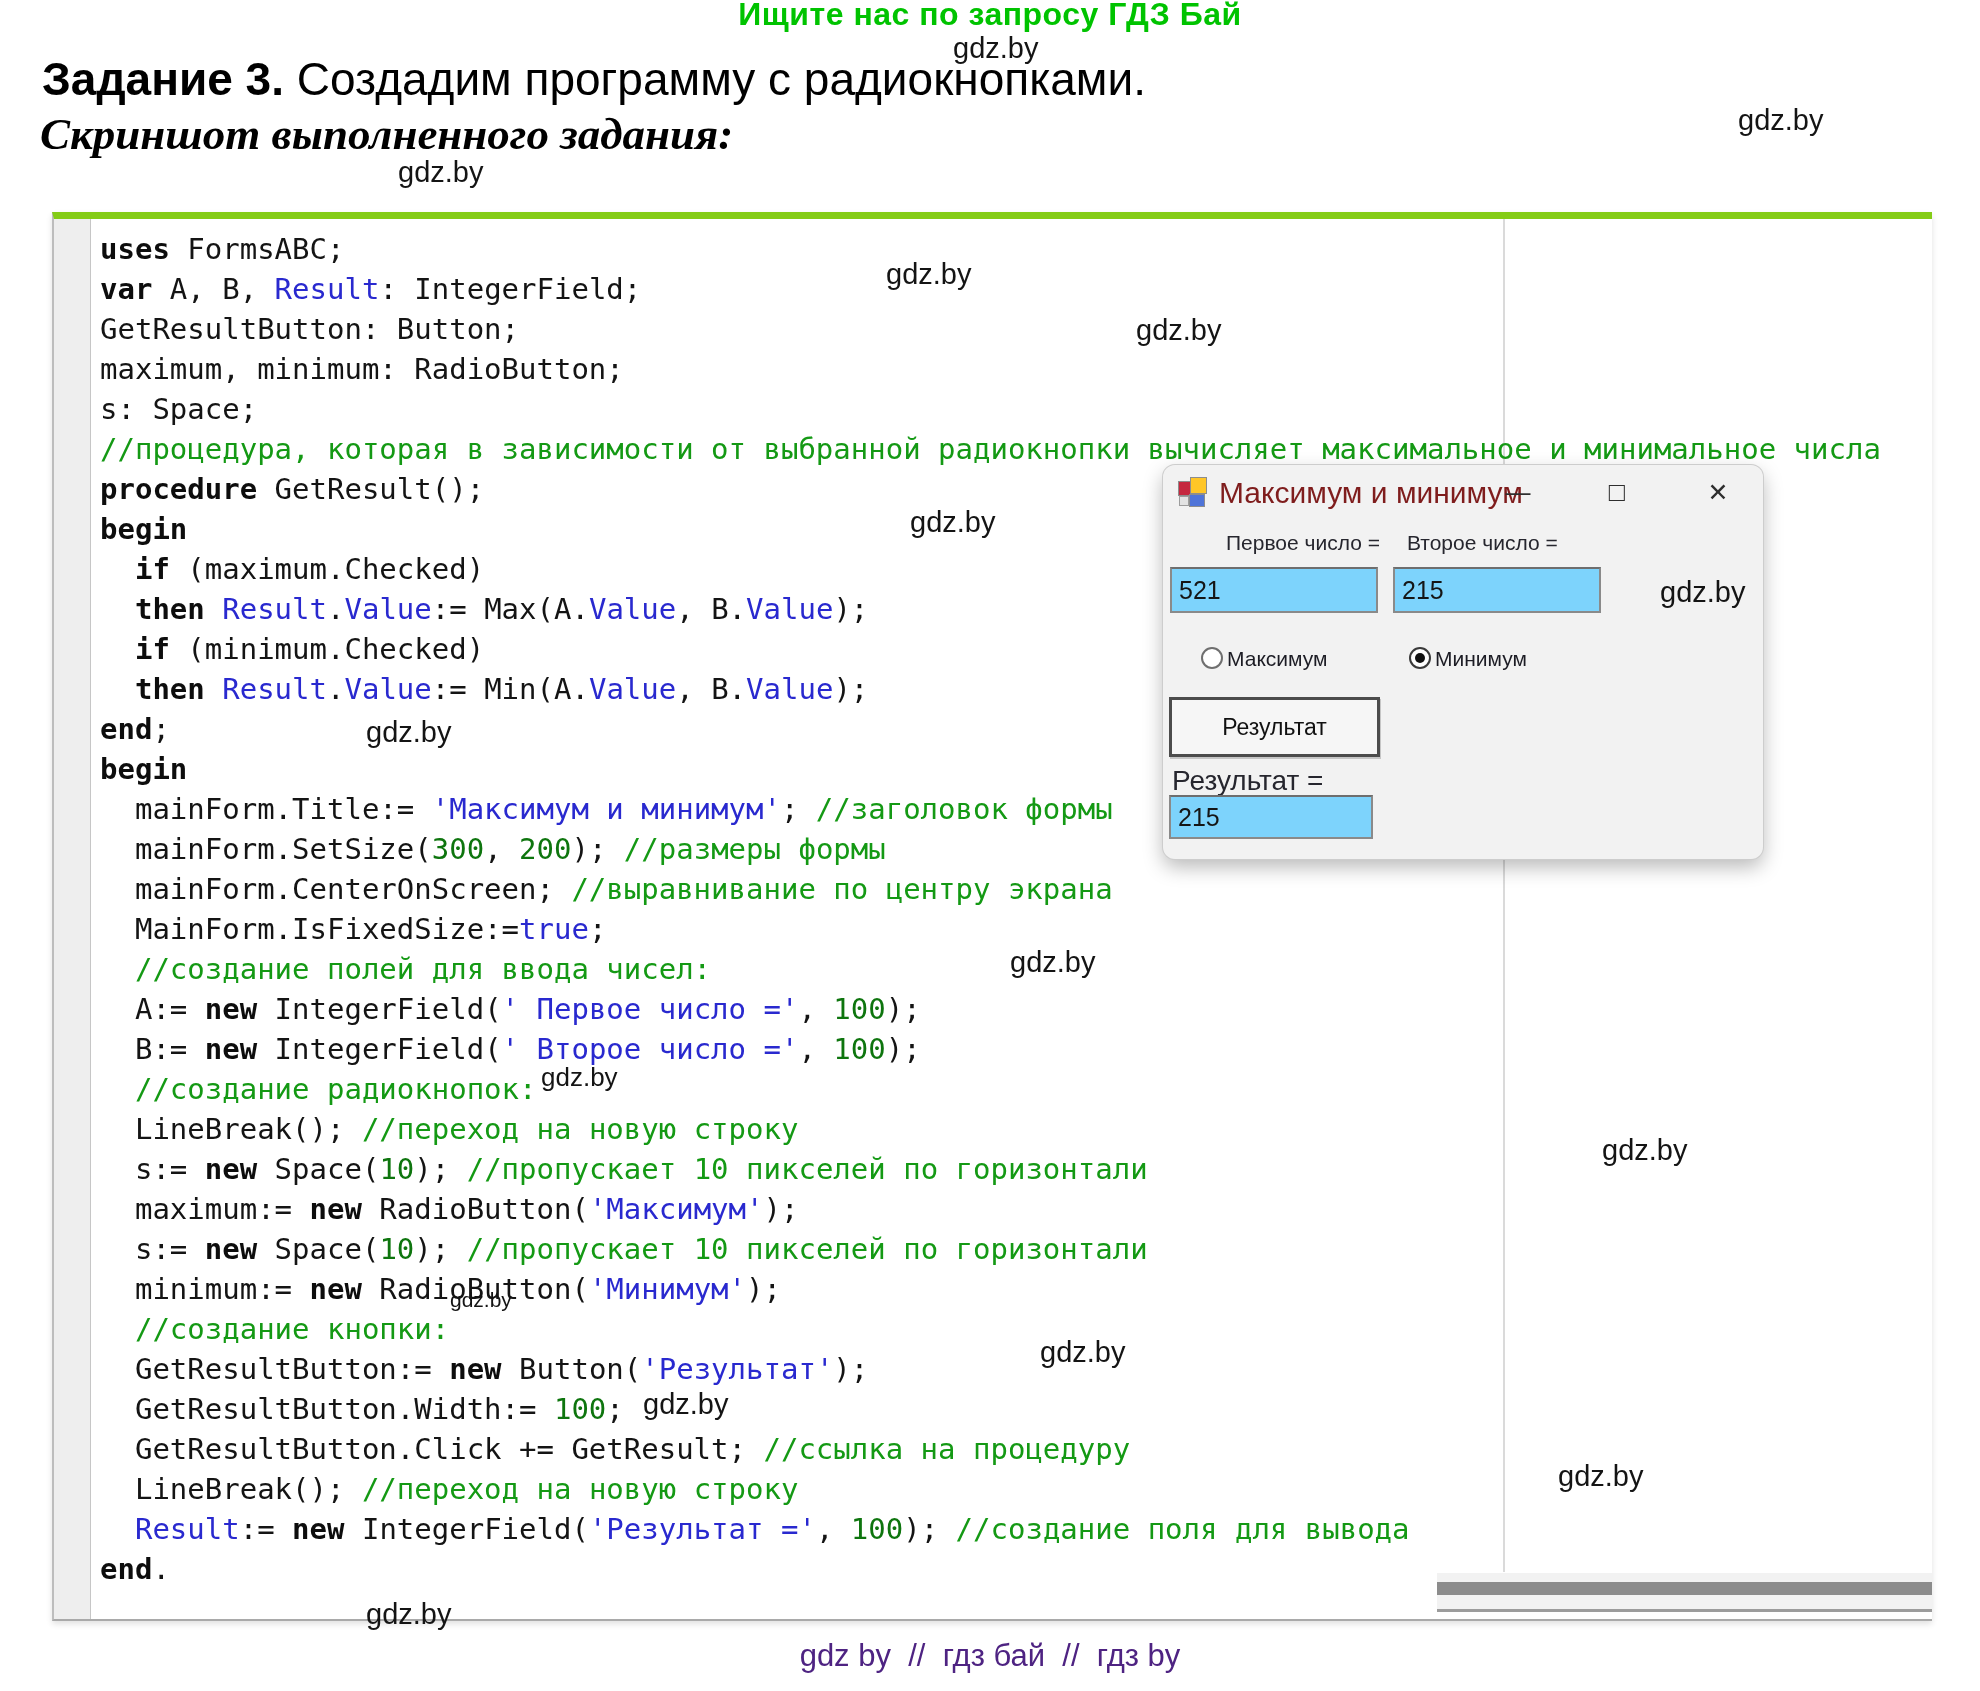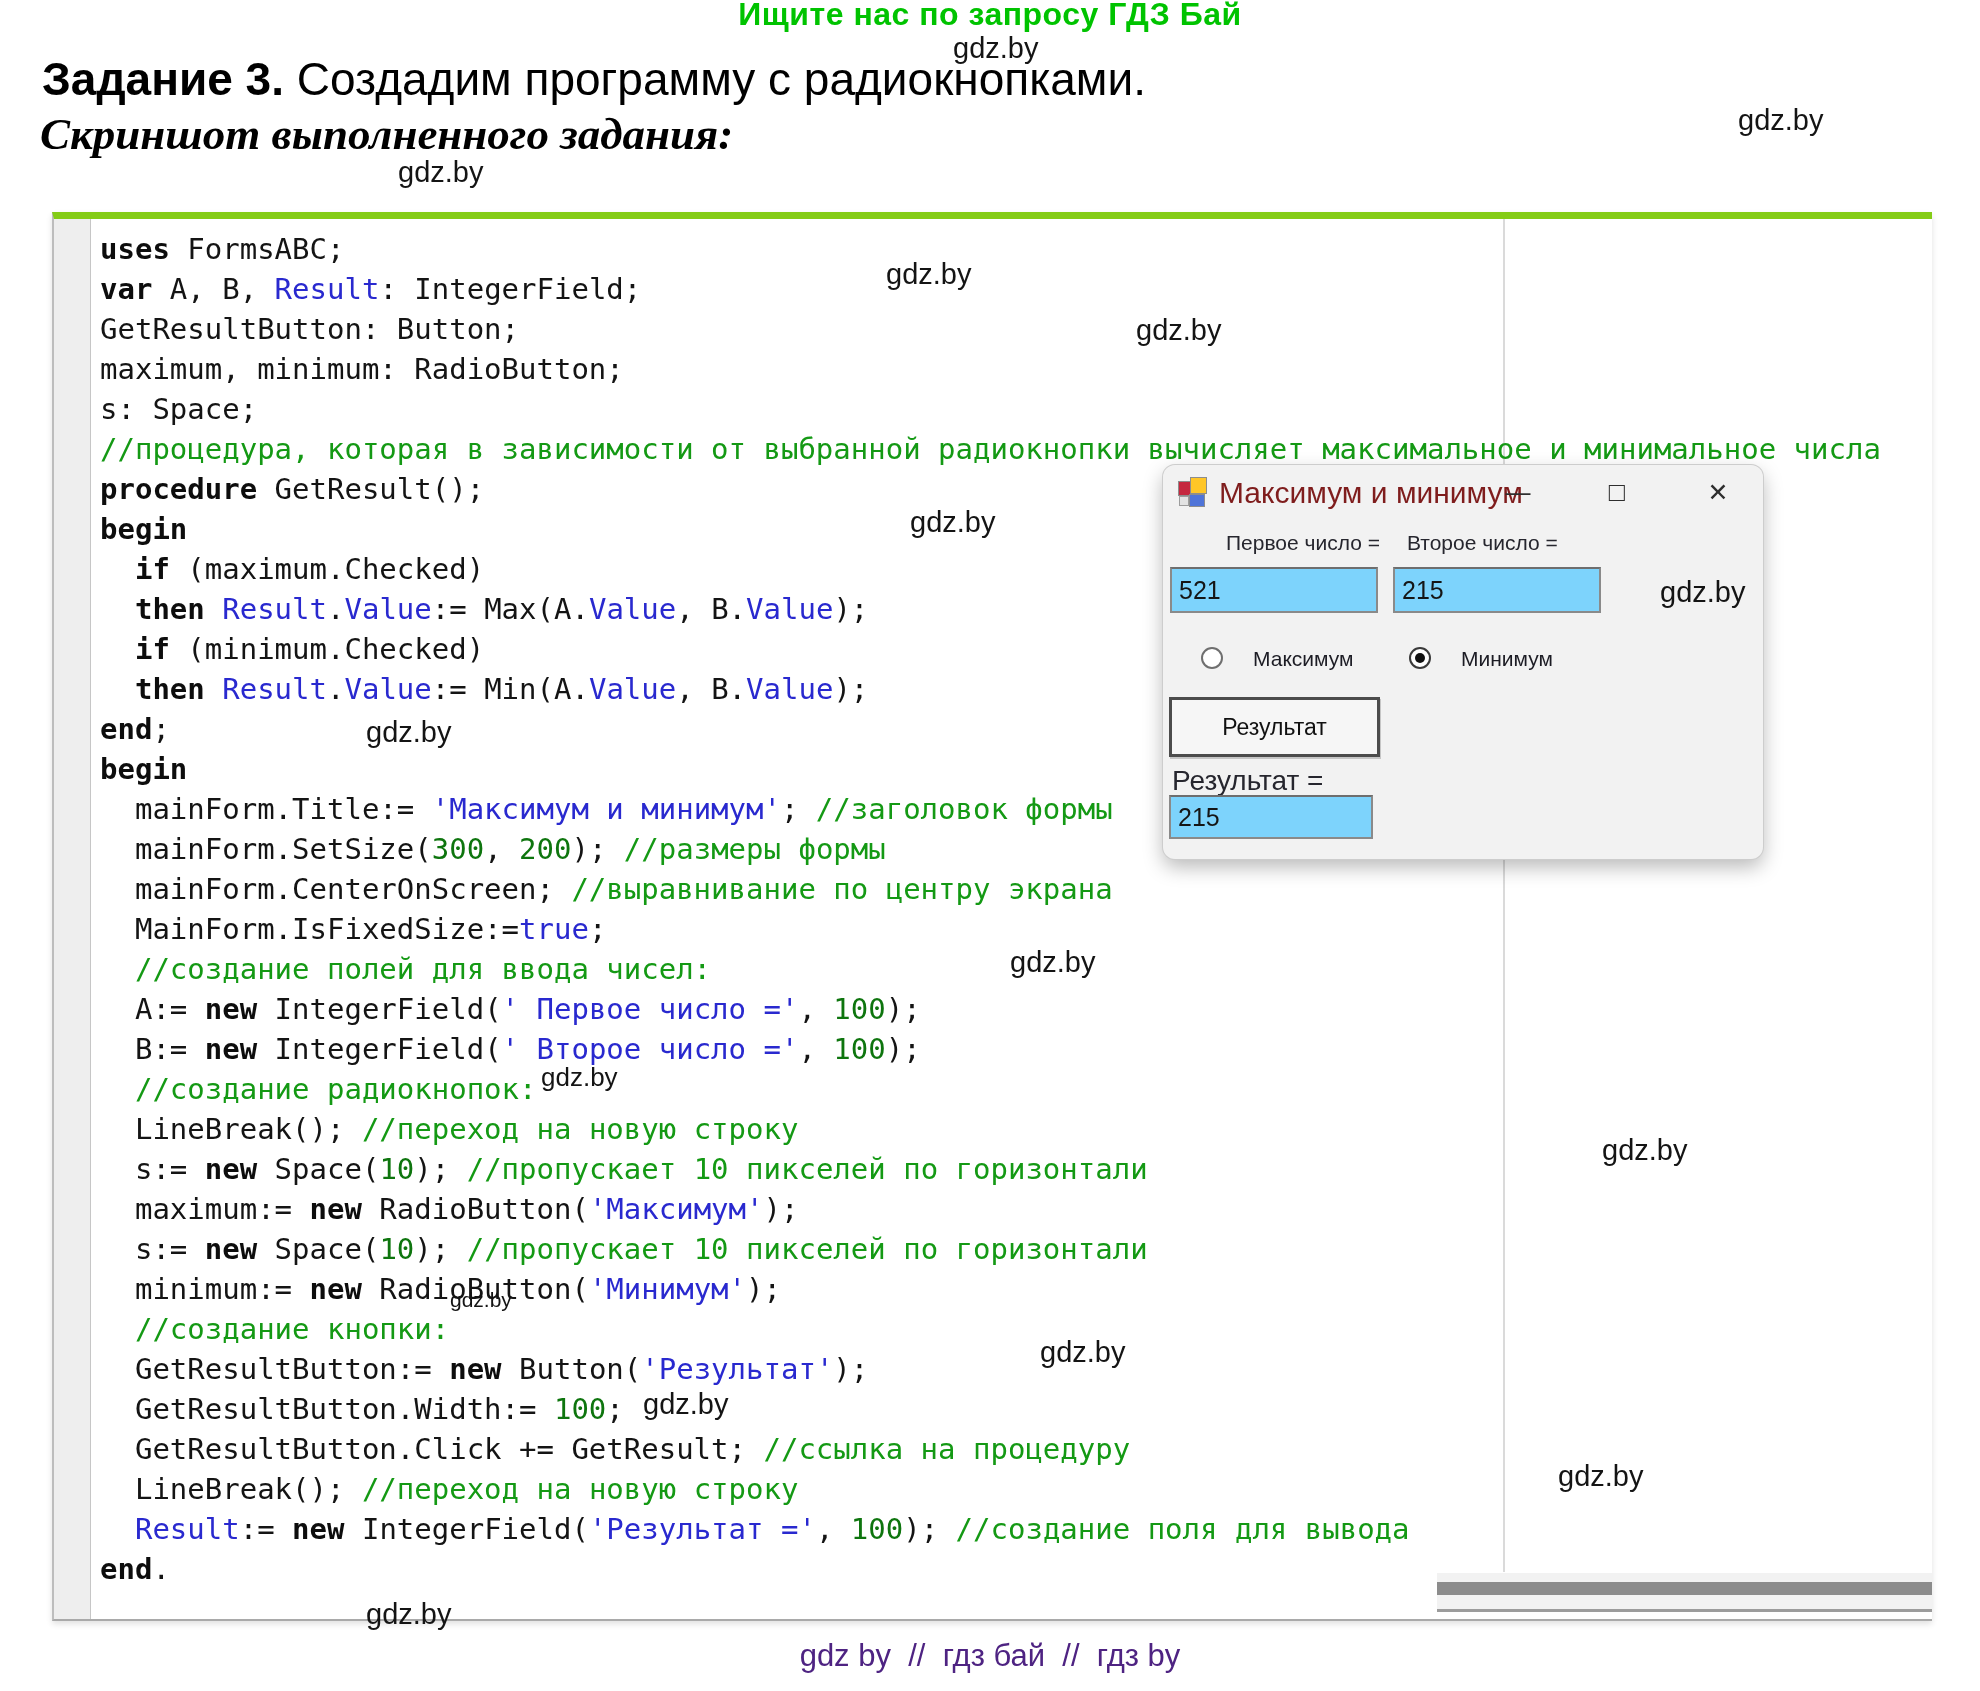--- a/index.html
+++ b/index.html
@@ -61,21 +61,21 @@
   .in1{left:7px;top:102px;width:197px;}
   .in2{left:230px;top:102px;width:197px;}
   .in3{left:6px;top:330px;width:193px;height:40px;line-height:40px;}
   .radio-row{position:absolute;top:182px;height:28px;}
   .r1{left:38px;} .r2{left:246px;}
   .radio-circle{display:inline-block;position:relative;width:18px;height:18px;border-radius:50%;
                 border:2px solid #6f6f6f;background:#fff;vertical-align:-3px;}
   .radio-row.checked .radio-circle{border-color:#3a3a3a;}
   .radio-row.checked .radio-circle::after{content:'';position:absolute;left:4px;top:4px;width:10px;
                 height:10px;border-radius:50%;background:#111;}
-  .radio-label{margin-left:30px;font-size:21px;color:#1c1c24;}
+  .radio-label{margin-left:4px;font-size:21px;color:#1c1c24;}
   .result-btn{position:absolute;left:6px;top:232px;width:211px;height:60px;background:#f6f6f6;
               border:3px solid #4c4c4c;font-size:23px;color:#111;text-align:center;line-height:54px;
               box-sizing:border-box;box-shadow:1px 2px 0 rgba(0,0,0,.18);}
   .result-label{position:absolute;left:9px;top:300px;font-size:28px;color:#26262e;}
 
   
   .watermark{position:absolute;color:#141414;white-space:nowrap;z-index:6;}
   .footer{position:absolute;left:0;top:1638px;width:1980px;text-align:center;font-size:31px;
           color:#4e2382;white-space:pre;}
 </style>

